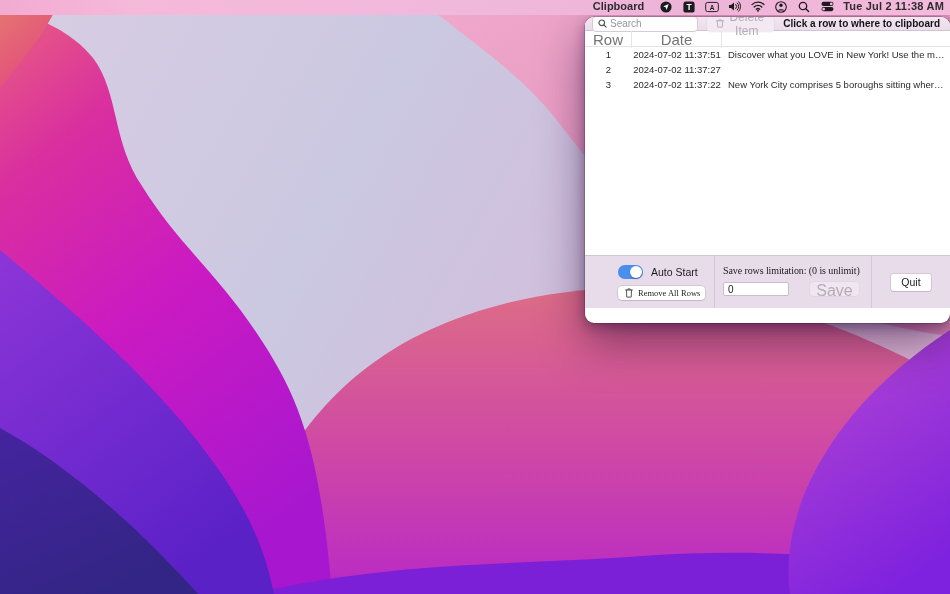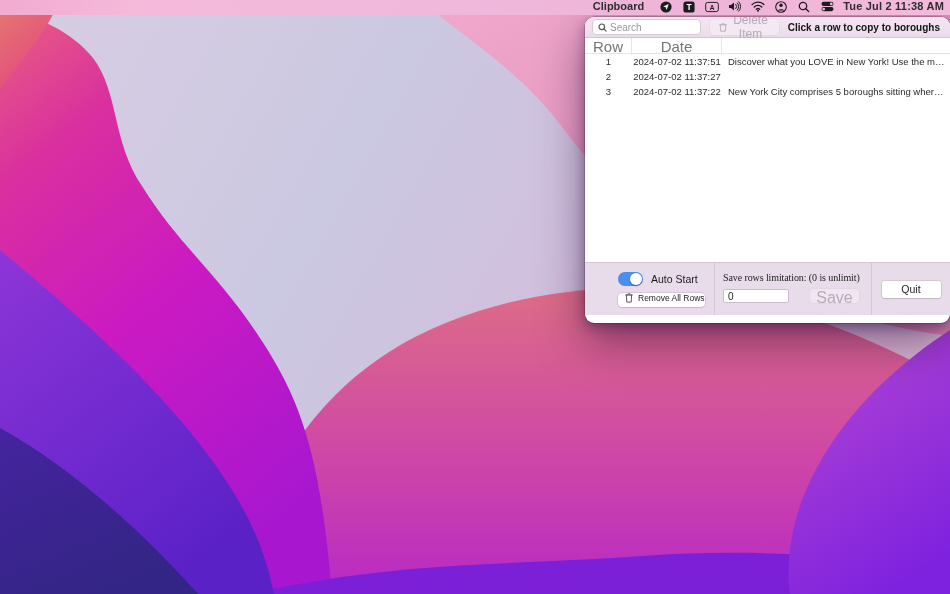--- a/index.html
+++ b/index.html
@@ -29,21 +29,21 @@
 
   
   .window {
     position:absolute; left:585px; top:17px; width:365px; height:306px; z-index:4;
     border-radius:9px; overflow:hidden; background:#fff;
     box-shadow:0 0 0 0.5px rgba(0,0,0,.3), 0 18px 45px rgba(35,8,55,.5), 0 4px 12px rgba(35,8,55,.35);
   }
 
   
   .toolbar {
-    height:21px; display:flex; align-items:center; gap:9px; padding:0 10px 0 7px;
+    height:14px; display:flex; align-items:center; gap:9px; padding:0 10px 0 7px;
     background:linear-gradient(#f3e6f1,#eadceb);
     border-bottom:1px solid rgba(0,0,0,.14);
   }
   .searchfield {
     width:153px; height:16px; background:#fff; border:1px solid #d7cad7; border-radius:4px;
     display:flex; align-items:center; gap:3px; padding:0 5px;
   }
   .searchfield input {
     border:none; outline:none; background:transparent; width:100%;
     font-family:inherit; font-size:10px; color:#333;
@@ -89,38 +89,38 @@
   .toggle {
     width:25px; height:14px; border-radius:8px; background:#4a8ff0; position:relative;
     box-shadow:inset 0 0 1px rgba(0,0,0,.15); cursor:default;
   }
   .toggle .knob {
     position:absolute; top:1px; right:1px; width:12px; height:12px; border-radius:50%;
     background:#fff; box-shadow:0 1px 2px rgba(0,0,0,.3);
   }
   .auto-label { font-size:10.5px; }
   .btn-remove {
-    margin-top:7px; width:87px; height:14px; display:flex; gap:5px;
+    margin-top:7px; width:87px; height:14px; display:flex; align-items:center; gap:5px;
     padding:0 0 0 7px; background:#fff; border:none; border-radius:4px;
-    font-family:Liberation Sans, sans-serif; font-size:8.5px; color:#1c1c1e;
+    font-family:Liberation Serif, serif; font-size:8.5px; color:#1c1c1e;
     box-shadow:0 0 0 0.5px rgba(0,0,0,.18), 0 1px 1px rgba(0,0,0,.08);
   }
   .limit-label { font-size:10px; white-space:nowrap; letter-spacing:-.1px;font-family:Liberation Serif, serif; }
   .limit-row { display:flex; align-items:center; margin-top:6px; }
   .limit-input {
     width:66px; height:14px; background:#fff; border:1px solid #c9bccb; border-radius:2px;
     font-family:inherit; font-size:10px; color:#1c1c1e; padding:0 4px; outline:none;
   }
   .btn-save {
     margin-left:21px; width:49px; height:14px; background:#f1e5f1; border:none; border-radius:4px;
     font-family:inherit; font-size:16px; color:#b6abb8;
     box-shadow:0 0 0 0.5px rgba(0,0,0,.05);
   }
   .btn-quit {
-    width:59px; height:17px; background:#fff; border:none; border-radius:2px;
+    width:40px; height:17px; background:#fff; border:none; border-radius:2px;
     font-family:inherit; font-size:10.5px; color:#1c1c1e;
     box-shadow:0 0 0 0.5px rgba(0,0,0,.18), 0 1px 1px rgba(0,0,0,.08);
   }
 </style>
 </head>
 <body>
 
 <div class="wallpaper">
   <svg viewBox="0 0 950 594" preserveAspectRatio="none" aria-hidden="true">
     <defs>
@@ -254,21 +254,21 @@
 
     <button class="btn-delete">
       <span style="display:inline-flex;">
         <svg width="8" height="9" viewBox="0 0 8 9">
           <path d="M0.5,1.8 L7.5,1.8 M2.8,1.8 L2.8,0.8 L5.2,0.8 L5.2,1.8 M1.3,1.8 L1.7,8.2 L6.3,8.2 L6.7,1.8" fill="none" stroke="#b6abb8" stroke-width="0.9" stroke-linecap="round" stroke-linejoin="round"></path>
         </svg>
       </span>
       <span>Delete Item</span>
     </button>
 
-    <span class="hint">Click a row to copy to boroughs</span>
+    <span class="hint">Click a row to where to clipboard</span>
   </div>
 
   <div class="table-header">
     <div class="hcell c1">Row</div>
     <div class="hcell c2">Date</div>
   </div>
 
   <div class="table-body">
     <div class="trow">
       <div class="cell c1">1</div>

